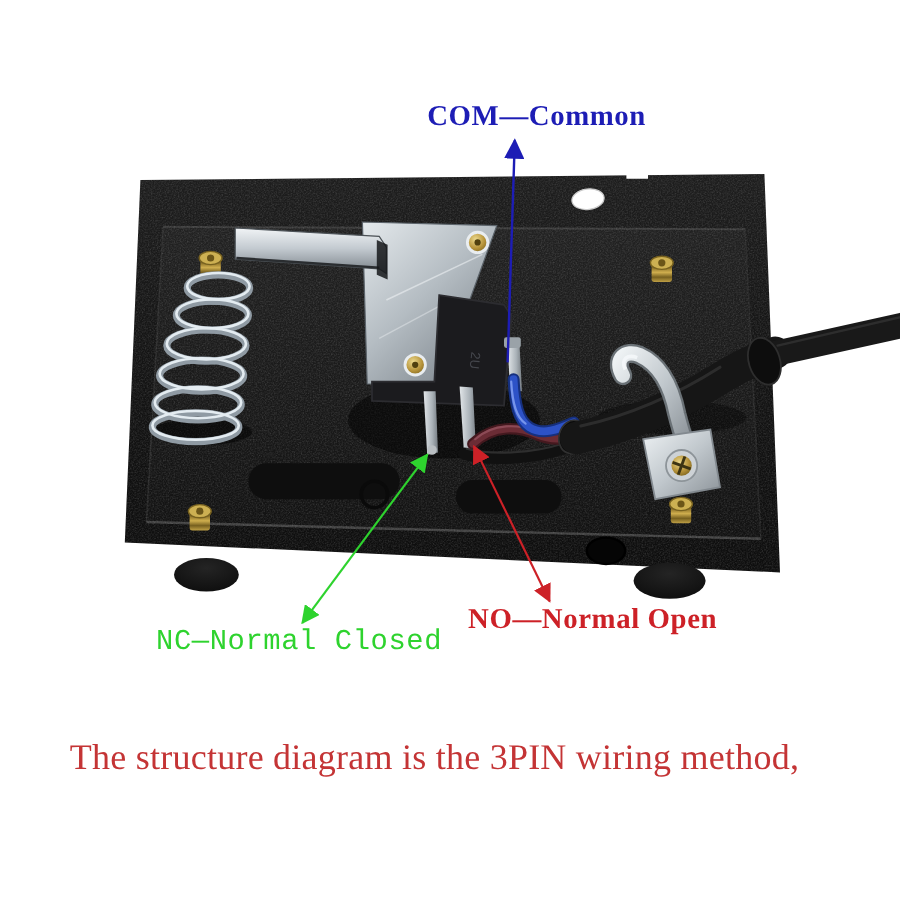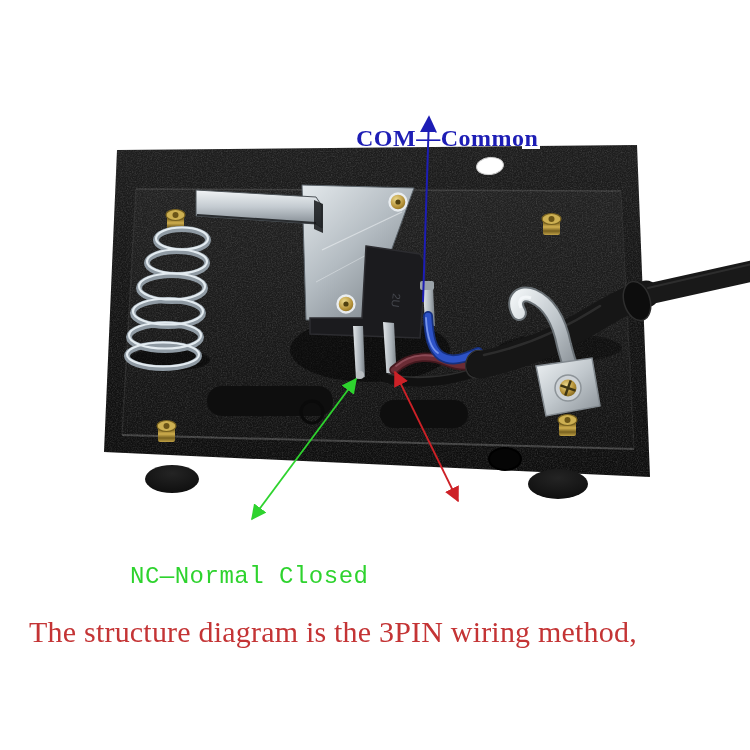--- a/index.html
+++ b/index.html
@@ -2,25 +2,25 @@
 <html><head>
 <meta charset="utf-8">
 <style>
   html,body{margin:0;padding:0;}
   body{
     width:750px;height:750px;background:#ffffff;overflow:hidden;position:relative;
     font-family:"Liberation Serif", serif;
   }
   .scene{position:absolute;inset:0;width:750px;height:750px;}
   svg.photo{position:absolute;left:0;top:0;}
-  .ann-label{position:absolute;white-space:nowrap;letter-spacing:.5px;margin-top:41px;}
+  .ann-label{position:absolute;white-space:nowrap;letter-spacing:.5px;}
   .com-label{left:356px;top:84px;font-size:24px;font-weight:700;}
   .nc-label{left:130px;top:522px;font-size:24px;font-weight:400;font-family:Liberation Mono, monospace;}
   .no-label{left:390px;top:503px;font-size:24px;font-weight:700;}
-  .caption{position:absolute;left:0;top:614px;width:666px;text-align:center;
+  .caption{position:absolute;left:0;top:614px;width:666px;text-align:right;
     font-size:30px;line-height:35px;font-weight:400;letter-spacing:.2px;}
 </style>
 </head>
 <body>
 
 <div class="scene">
 
   <svg class="photo" width="750" height="750" viewBox="0 0 750 750">
     <defs>
       <linearGradient id="gBox" x1="0" y1="0" x2="0" y2="1">
@@ -225,18 +225,19 @@
 
     <g fill="none">
       <line x1="423" y1="302" x2="429" y2="117" stroke-width="2" marker-end="url(#arr-com)" stroke="#1d1db5"></line>
       <line x1="252" y1="519" x2="356" y2="379" stroke-width="1.8" marker-start="url(#arr-nc)" marker-end="url(#arr-nc)" stroke="#2ed32e"></line>
       <line x1="458" y1="501" x2="395" y2="372" stroke-width="1.8" marker-start="url(#arr-no)" marker-end="url(#arr-no)" stroke="#cd2127"></line>
     </g>
   </svg>
 
   <div class="ann-label com-label" style="color: rgb(29, 29, 181);">COM—Common</div>
   <div class="ann-label nc-label" style="color: rgb(46, 211, 46);">NC—Normal Closed</div>
+  <div class="ann-label no-label" style="color: rgb(205, 33, 39);">NO—Normal Open</div>
 
   <div class="caption" style="color: rgb(196, 52, 53);">
     <div>The structure diagram is the 3PIN wiring method,</div>
   </div>
 
 </div>
 
 </body></html>

